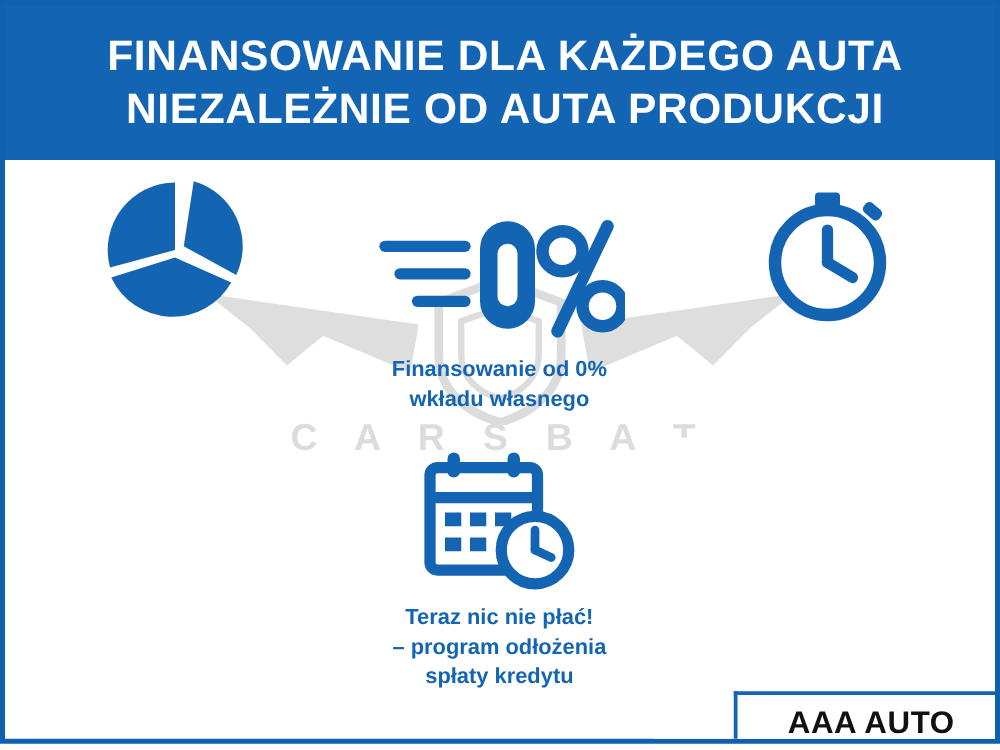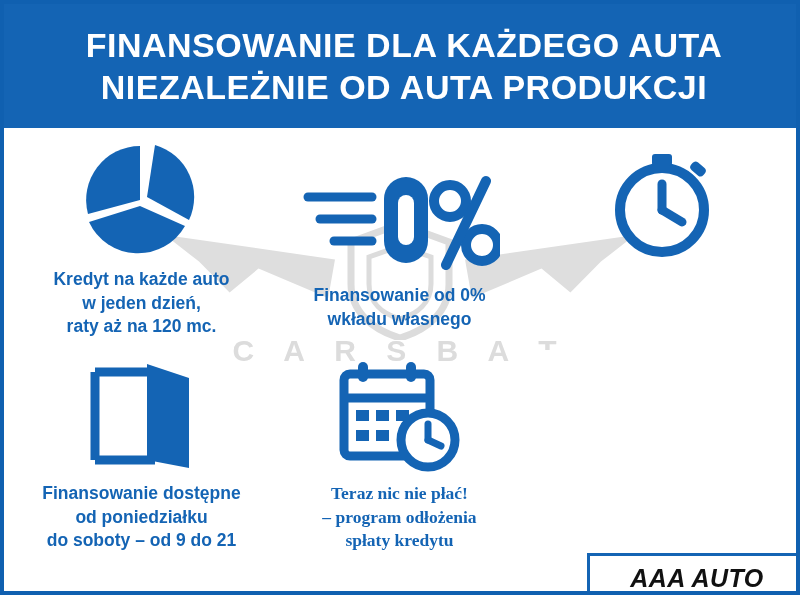--- a/index.html
+++ b/index.html
@@ -109,21 +109,21 @@
     line-height: 1.35;
     color: #1464b4;
     margin-top: 6px;
     white-space: pre-line;
   }
   
   .cell-1 { left: 10px;  top: 14px;  width: 255px; }
   .cell-2 { left: 268px; top: 30px;  width: 255px; }
   .cell-3 { left: 524px; top: 14px;  width: 268px; }
   .cell-4 { left: 10px;  top: 228px; width: 255px; }
-  .cell-5 { left: 268px; top: 228px; width: 255px; font-family: Liberation Serif, serif; }
+  .cell-5 { left: 268px; top: 228px; width: 255px; }
   
   .money-block {
     position: absolute;
     right: 0;
     bottom: 0;
     width: 280px;
     height: 250px;
     overflow: hidden;
   }
   .money-bg {
@@ -142,21 +142,20 @@
     align-items: center;
     justify-content: center;
     border-top: 3px solid #1464b4;
     border-left: 3px solid #1464b4;
   }
   .logo-bar .logo-text {
     font-size: 25px;
     font-weight: bold;
     color: #111111;
     letter-spacing: 0.5px;
-    font-style: italic;
   }
 </style>
 </head>
 <body>
 
 <div id="poster">
 
   <div class="header">
     <div class="line">FINANSOWANIE DLA KAŻDEGO AUTA</div>
     <div class="line">NIEZALEŻNIE OD AUTA PRODUKCJI</div>
@@ -180,23 +179,20 @@
       <div class="icon-wrap">
         <svg width="130" height="120" viewBox="0 0 130 120">
 
           <path d="M63 58 L63 4 A54 54 0 0 0 11 72 Z" fill="#1464b4"></path>
 
           <path d="M70 55 L78 3 A54 54 0 0 1 112 78 Z" fill="#1464b4"></path>
 
           <path d="M63 64 L108 84 A54 54 0 0 1 12 80 Z" fill="#1464b4"></path>
         </svg>
       </div>
-      <div class="caption">Kredyt na każde auto
-w jeden dzień,
-raty aż na 120 mc.</div>
     </div>
 
     <div class="cell cell-2">
       <div class="icon-wrap">
         <svg width="200" height="110" viewBox="0 0 200 110">
           <g stroke="#1464b4" stroke-width="9" stroke-linecap="round">
             <line x1="8" y1="34" x2="72" y2="34"></line>
             <line x1="20" y1="56" x2="72" y2="56"></line>
             <line x1="34" y1="78" x2="72" y2="78"></line>
           </g>
@@ -219,33 +215,20 @@
           <circle cx="60" cy="68" r="42" fill="none" stroke="#1464b4" stroke-width="10"></circle>
           <rect x="50" y="12" width="20" height="12" rx="3" fill="#1464b4"></rect>
           <rect x="54" y="20" width="12" height="10" fill="#1464b4"></rect>
           <rect x="88" y="22" width="16" height="10" rx="4" fill="#1464b4" transform="rotate(40 96 27)"></rect>
           <line x1="60" y1="68" x2="60" y2="42" stroke="#1464b4" stroke-width="9" stroke-linecap="round"></line>
           <line x1="60" y1="68" x2="80" y2="80" stroke="#1464b4" stroke-width="9" stroke-linecap="round"></line>
         </svg>
       </div>
     </div>
 
-    <div class="cell cell-4">
-      <div class="icon-wrap">
-        <svg width="130" height="120" viewBox="0 0 130 120">
-
-          <path d="M18 16 L18 104 M18 16 L78 16 M18 104 L78 104" fill="none" stroke="#1464b4" stroke-width="9" stroke-linejoin="round"></path>
-
-          <path d="M70 8 L112 22 L112 112 L70 104 Z" fill="#1464b4"></path>
-        </svg>
-      </div>
-      <div class="caption">Finansowanie dostępne
-od poniedziałku
-do soboty – od 9 do 21</div>
-    </div>
 
     <div class="cell cell-5">
       <div class="icon-wrap">
         <svg width="140" height="120" viewBox="0 0 140 120">
           <rect x="14" y="18" width="86" height="82" rx="6" fill="none" stroke="#1464b4" stroke-width="9"></rect>
           <line x1="14" y1="42" x2="100" y2="42" stroke="#1464b4" stroke-width="9"></line>
           <rect x="28" y="6" width="10" height="20" rx="5" fill="#1464b4"></rect>
           <rect x="76" y="6" width="10" height="20" rx="5" fill="#1464b4"></rect>
           <g fill="#1464b4">
             <rect x="26" y="54" width="13" height="11"></rect>

